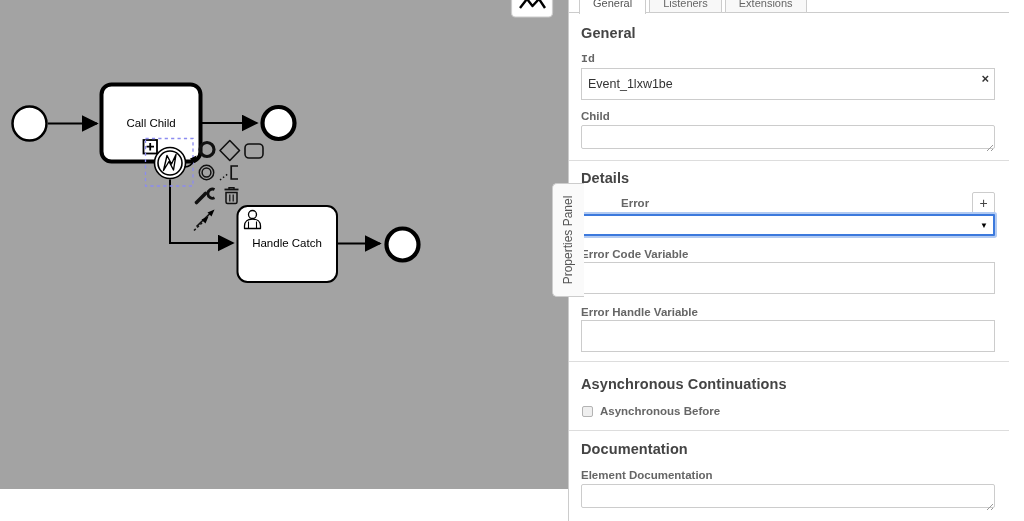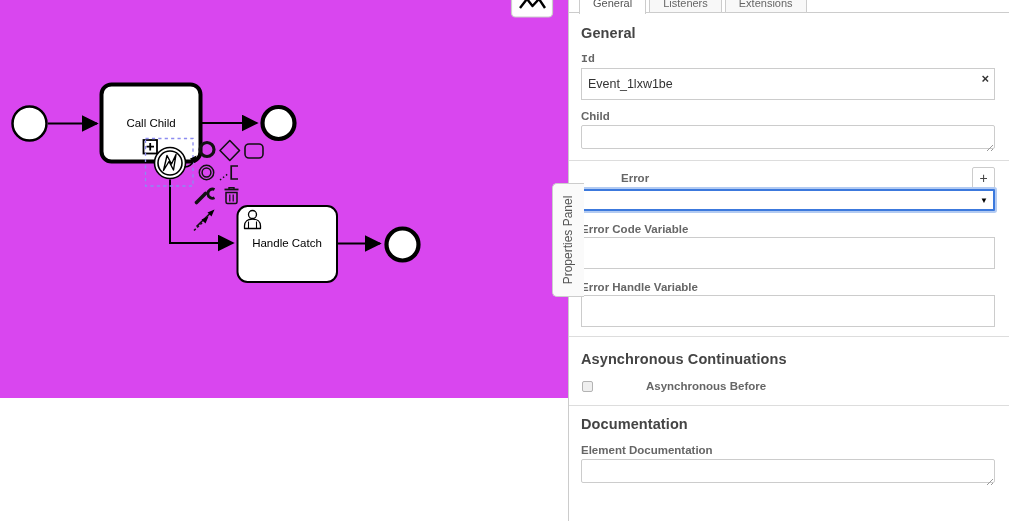--- a/index.html
+++ b/index.html
@@ -1,21 +1,21 @@
 <!DOCTYPE html>
 <html><head>
 <meta charset="utf-8">
 <style>
   * { box-sizing: border-box; margin: 0; padding: 0; }
   html,body { width:1024px; height:521px; overflow:hidden; background:#fff;
               font-family:"Liberation Sans", sans-serif; }
   .app { position:relative; width:1024px; height:521px; background:#fff; }
 
   
-  .canvas { position:absolute; left:0; top:0; width:583px; height:398px; background:#d946ef; }
+  .canvas { position:absolute; left:0; top:0; width:583px; height:489px; background:#a3a3a3; }
   .bpmn-label { font-size:11.5px; fill:#000; }
 
   
   .panel-toggle { position:absolute; left:552px; top:183px; width:32px; height:114px;
                   background:#fafafa; border:1px solid #ccc; border-right:none;
                   border-radius:5px 0 0 5px; display:flex; align-items:center; justify-content:center;
                   z-index:3; }
   .panel-toggle span { transform:rotate(-90deg); white-space:nowrap; font-size:12px; color:#555; }
 
   
@@ -47,21 +47,21 @@
   .error-row .lbl { position:absolute; left:0; bottom:5px;margin-left:40px; }
   .add-btn { position:absolute; right:0; bottom:0; width:23px; height:22px; background:#fff;
              border:1px solid #ccc; border-radius:2px; font-size:14px; color:#444;
              display:flex; align-items:center; justify-content:center; cursor:pointer; }
   .sel-wrap { position:relative; }
   .sel { width:100%; height:22px; appearance:none; -webkit-appearance:none;
          border:2px solid #3c79dd; box-shadow:0 0 0 2px #b3cbf2; border-radius:1px;
          background:#fff; padding:0 18px 0 4px; font-size:12px; color:#333; outline:none; }
   .sel-caret { position:absolute; right:7px; top:7px; font-size:8px; color:#000; pointer-events:none; }
 
-  .cb-row { display:flex; align-items:center;gap:46px; }
+  .cb-row { display:flex; align-items:center; }
   .cb { width:11px; height:11px; appearance:none; -webkit-appearance:none; background:#efefef;
         border:1px solid #b3b3b3; border-radius:2px; margin:0 7px 0 1px; cursor:pointer; }
   .cb-lbl { font-size:11.5px; font-weight:bold; color:#666; }
 </style>
 </head>
 <body>
 
 <div class="app">
 
   <div class="canvas">
@@ -178,20 +178,21 @@
 
       <div class="lbl" style="margin-top:10px;">Child</div>
       <div class="ta-wrap" style="margin-top:3px;">
         <textarea class="txt-area" style=""></textarea>
         <div class="ta-grip"></div>
       </div>
 
       <div class="divider" style="margin-top:7px;"></div>
 
       
+      <h2 class="sec" style="margin-top:9px;">Details</h2>
 
       <div class="error-row">
         <span class="lbl">Error</span>
         <div class="add-btn">+</div>
       </div>
       <div class="sel-wrap">
         <select class="sel"><option></option></select>
         <span class="sel-caret">▼</span>
       </div>
 

